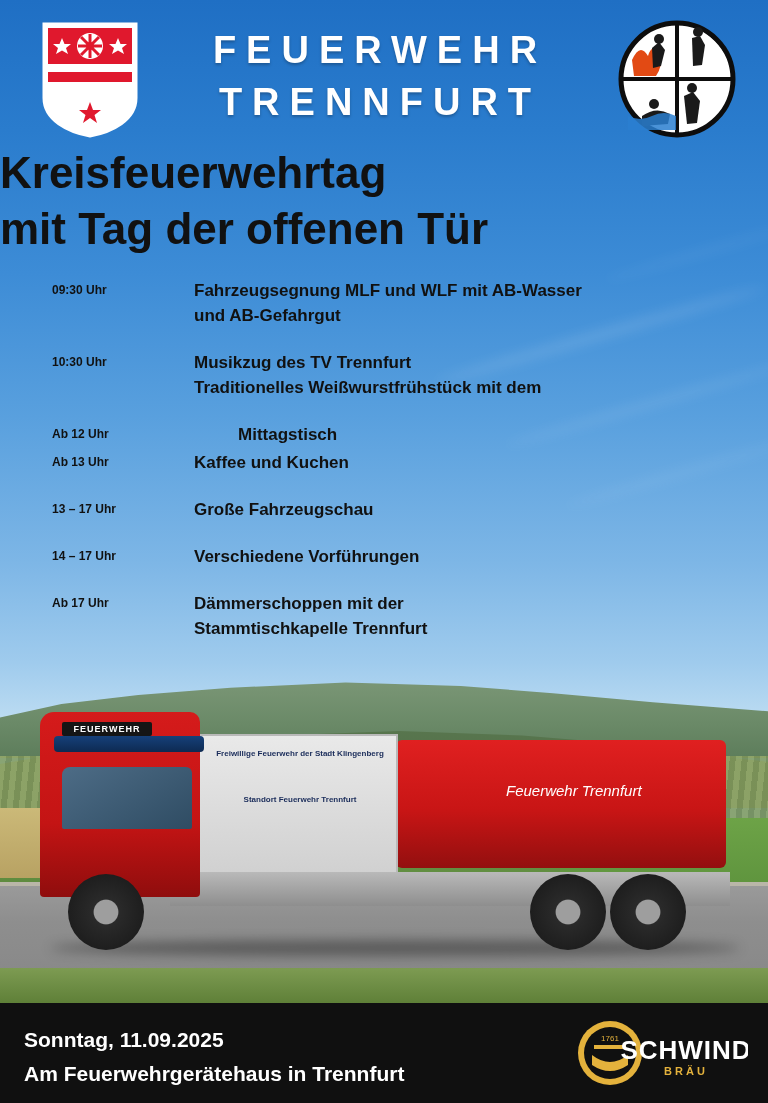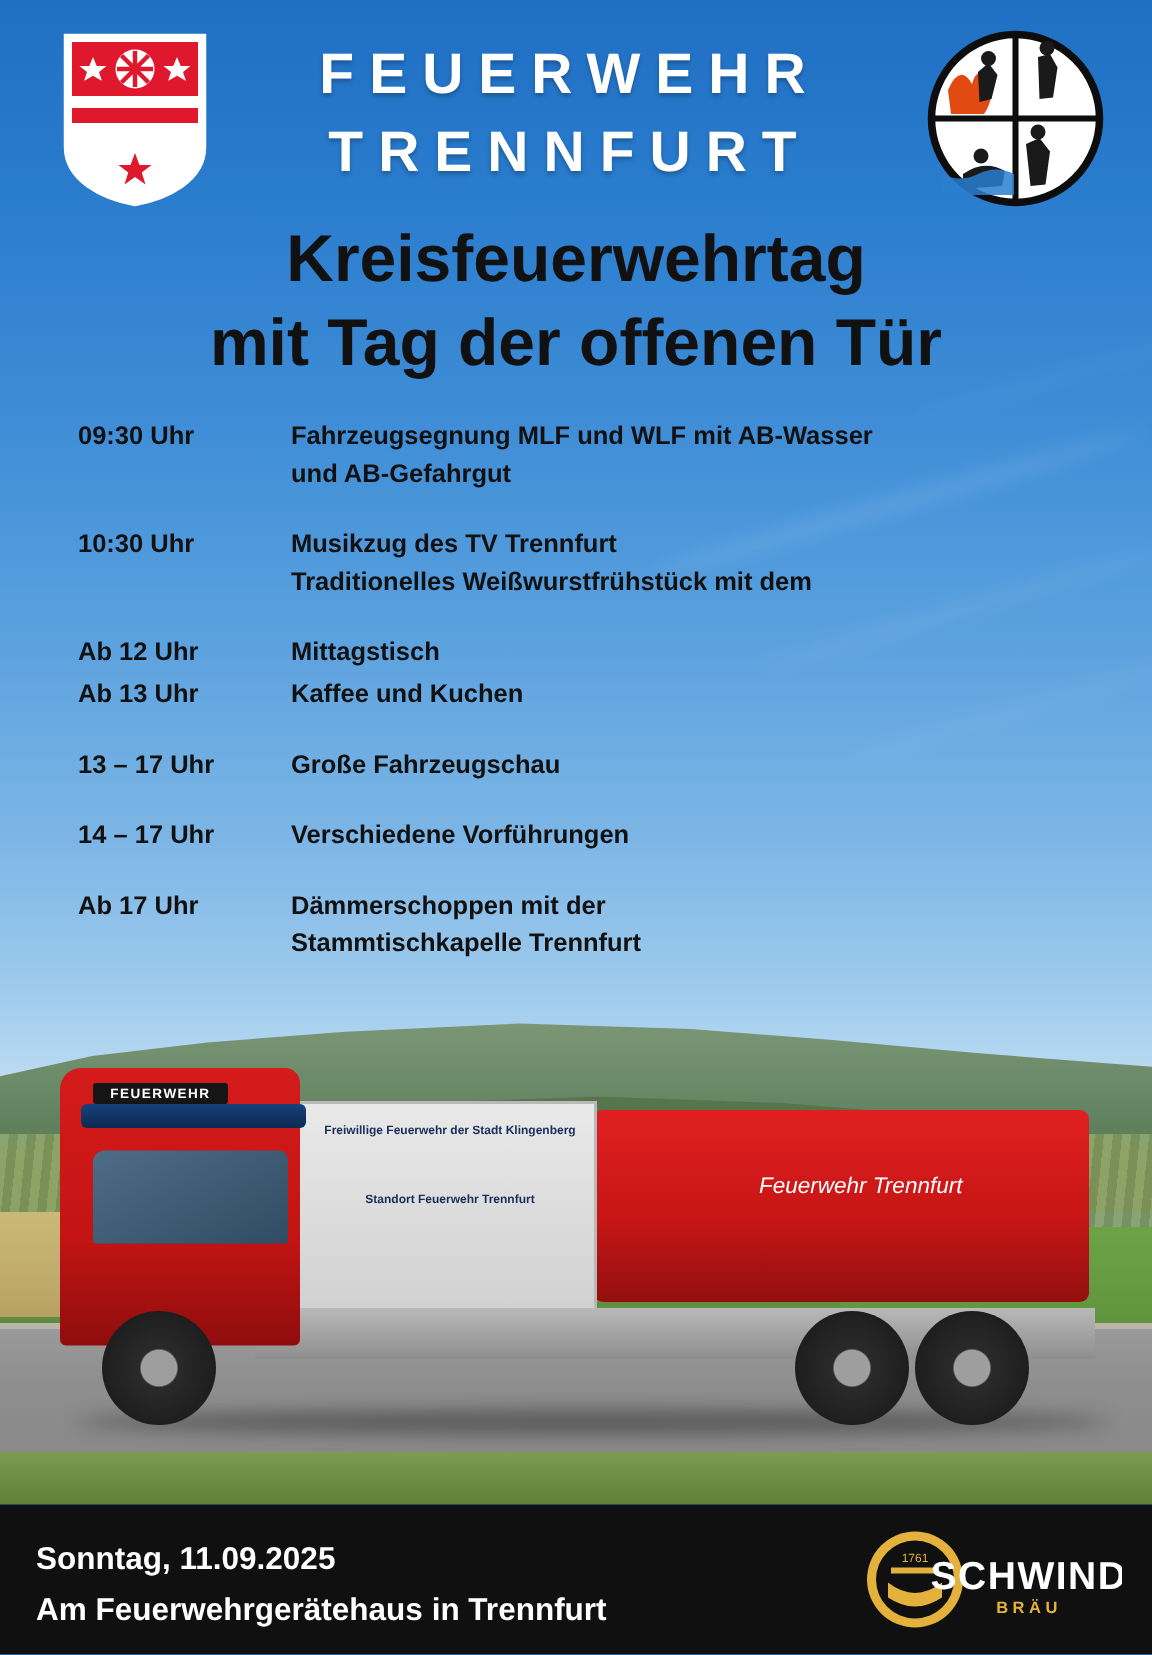--- a/index.html
+++ b/index.html
@@ -160,35 +160,35 @@
     position:absolute; left:150px; top:24px; width:460px;
     text-align:center; color:#ffffff;
   }
   .title-line {
     font-size:38px; font-weight:bold; letter-spacing:10px; line-height:52px;
     text-shadow:0 2px 3px rgba(0,0,0,.25);
   }
 
   
   .headline {
-    position:absolute; left:0; top:145px; width:768px; text-align:center;
+    position:absolute; left:0; top:145px; width:768px; 
     color:#111; font-weight:bold; line-height:56px; font-size:44px;
   }
 
   
   .program {
     position:absolute; left:52px; top:278px; width:680px;
   }
   .prow { display:flex; margin-bottom:22px; }
   .ptime {
-    width:142px; flex:0 0 142px; color:#111; font-size:17px; font-weight:bold;
+    width:142px; flex:0 0 142px; color:#111; font-size:12px; font-weight:bold;
     line-height:25px;
   }
   .pdesc { color:#111; font-size:17px; font-weight:bold; line-height:25px; }
-  .prow.tight { margin-bottom:3px; }
+  .prow.tight { margin-bottom:3px;gap:44px; }
 
   
   .footer {
     position:absolute; left:0; bottom:0; width:768px; height:100px;
     background:#101010; color:#fff;
   }
   .footer-text { position:absolute; left:24px; top:20px; }
   .footer-line { font-size:21px; font-weight:bold; line-height:34px; }
   .logo {
     position:absolute; right:20px; top:12px; width:180px; height:76px;

